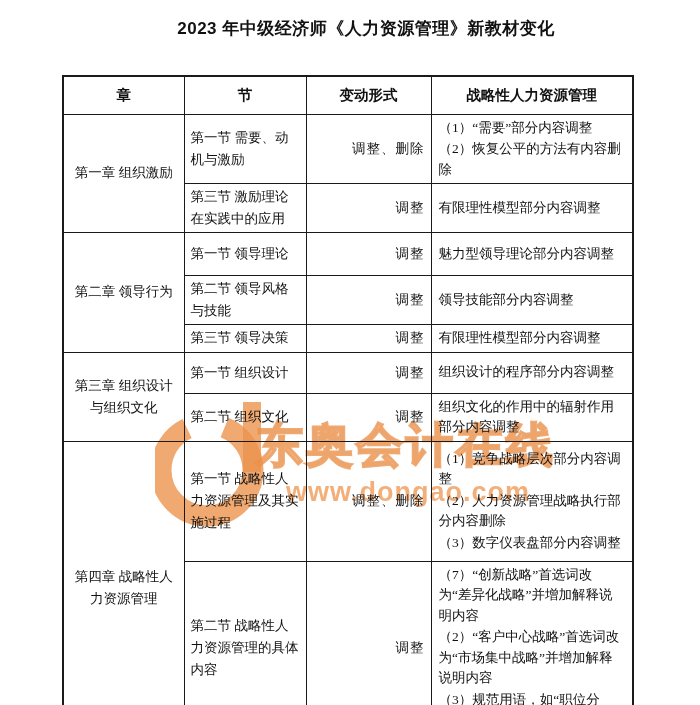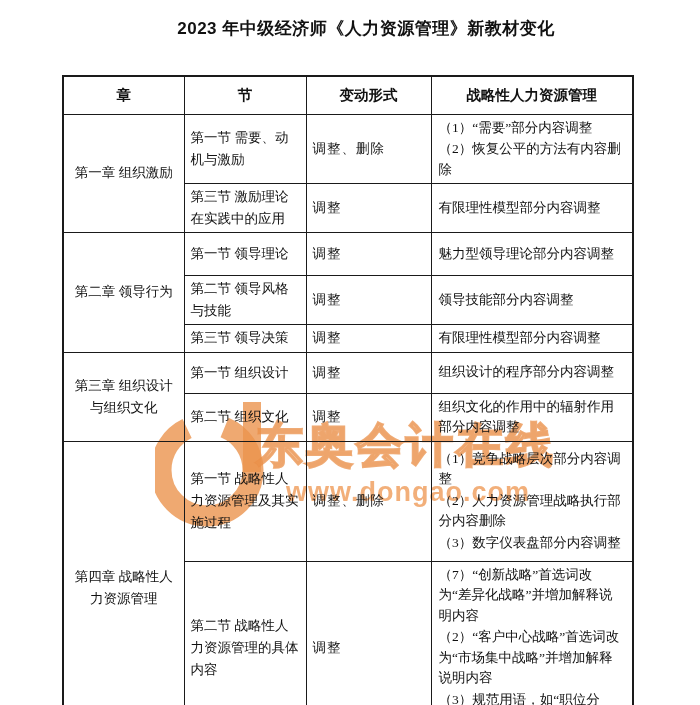--- a/index.html
+++ b/index.html
@@ -77,21 +77,21 @@
     vertical-align:middle;
     line-height:22px;
     padding:2px 8px;
   }
   .section-cell{
     text-align:left;
     vertical-align:middle;
     line-height:22px;
   }
   .change-cell{
-    text-align:left;
+    text-align:right;
     vertical-align:middle;
     letter-spacing:1px;
   }
   .details-cell{
     text-align:left;
     vertical-align:middle;
     line-height:20.5px;
     padding:3px 5px;
   }
   .detail-line{margin:1px;}

